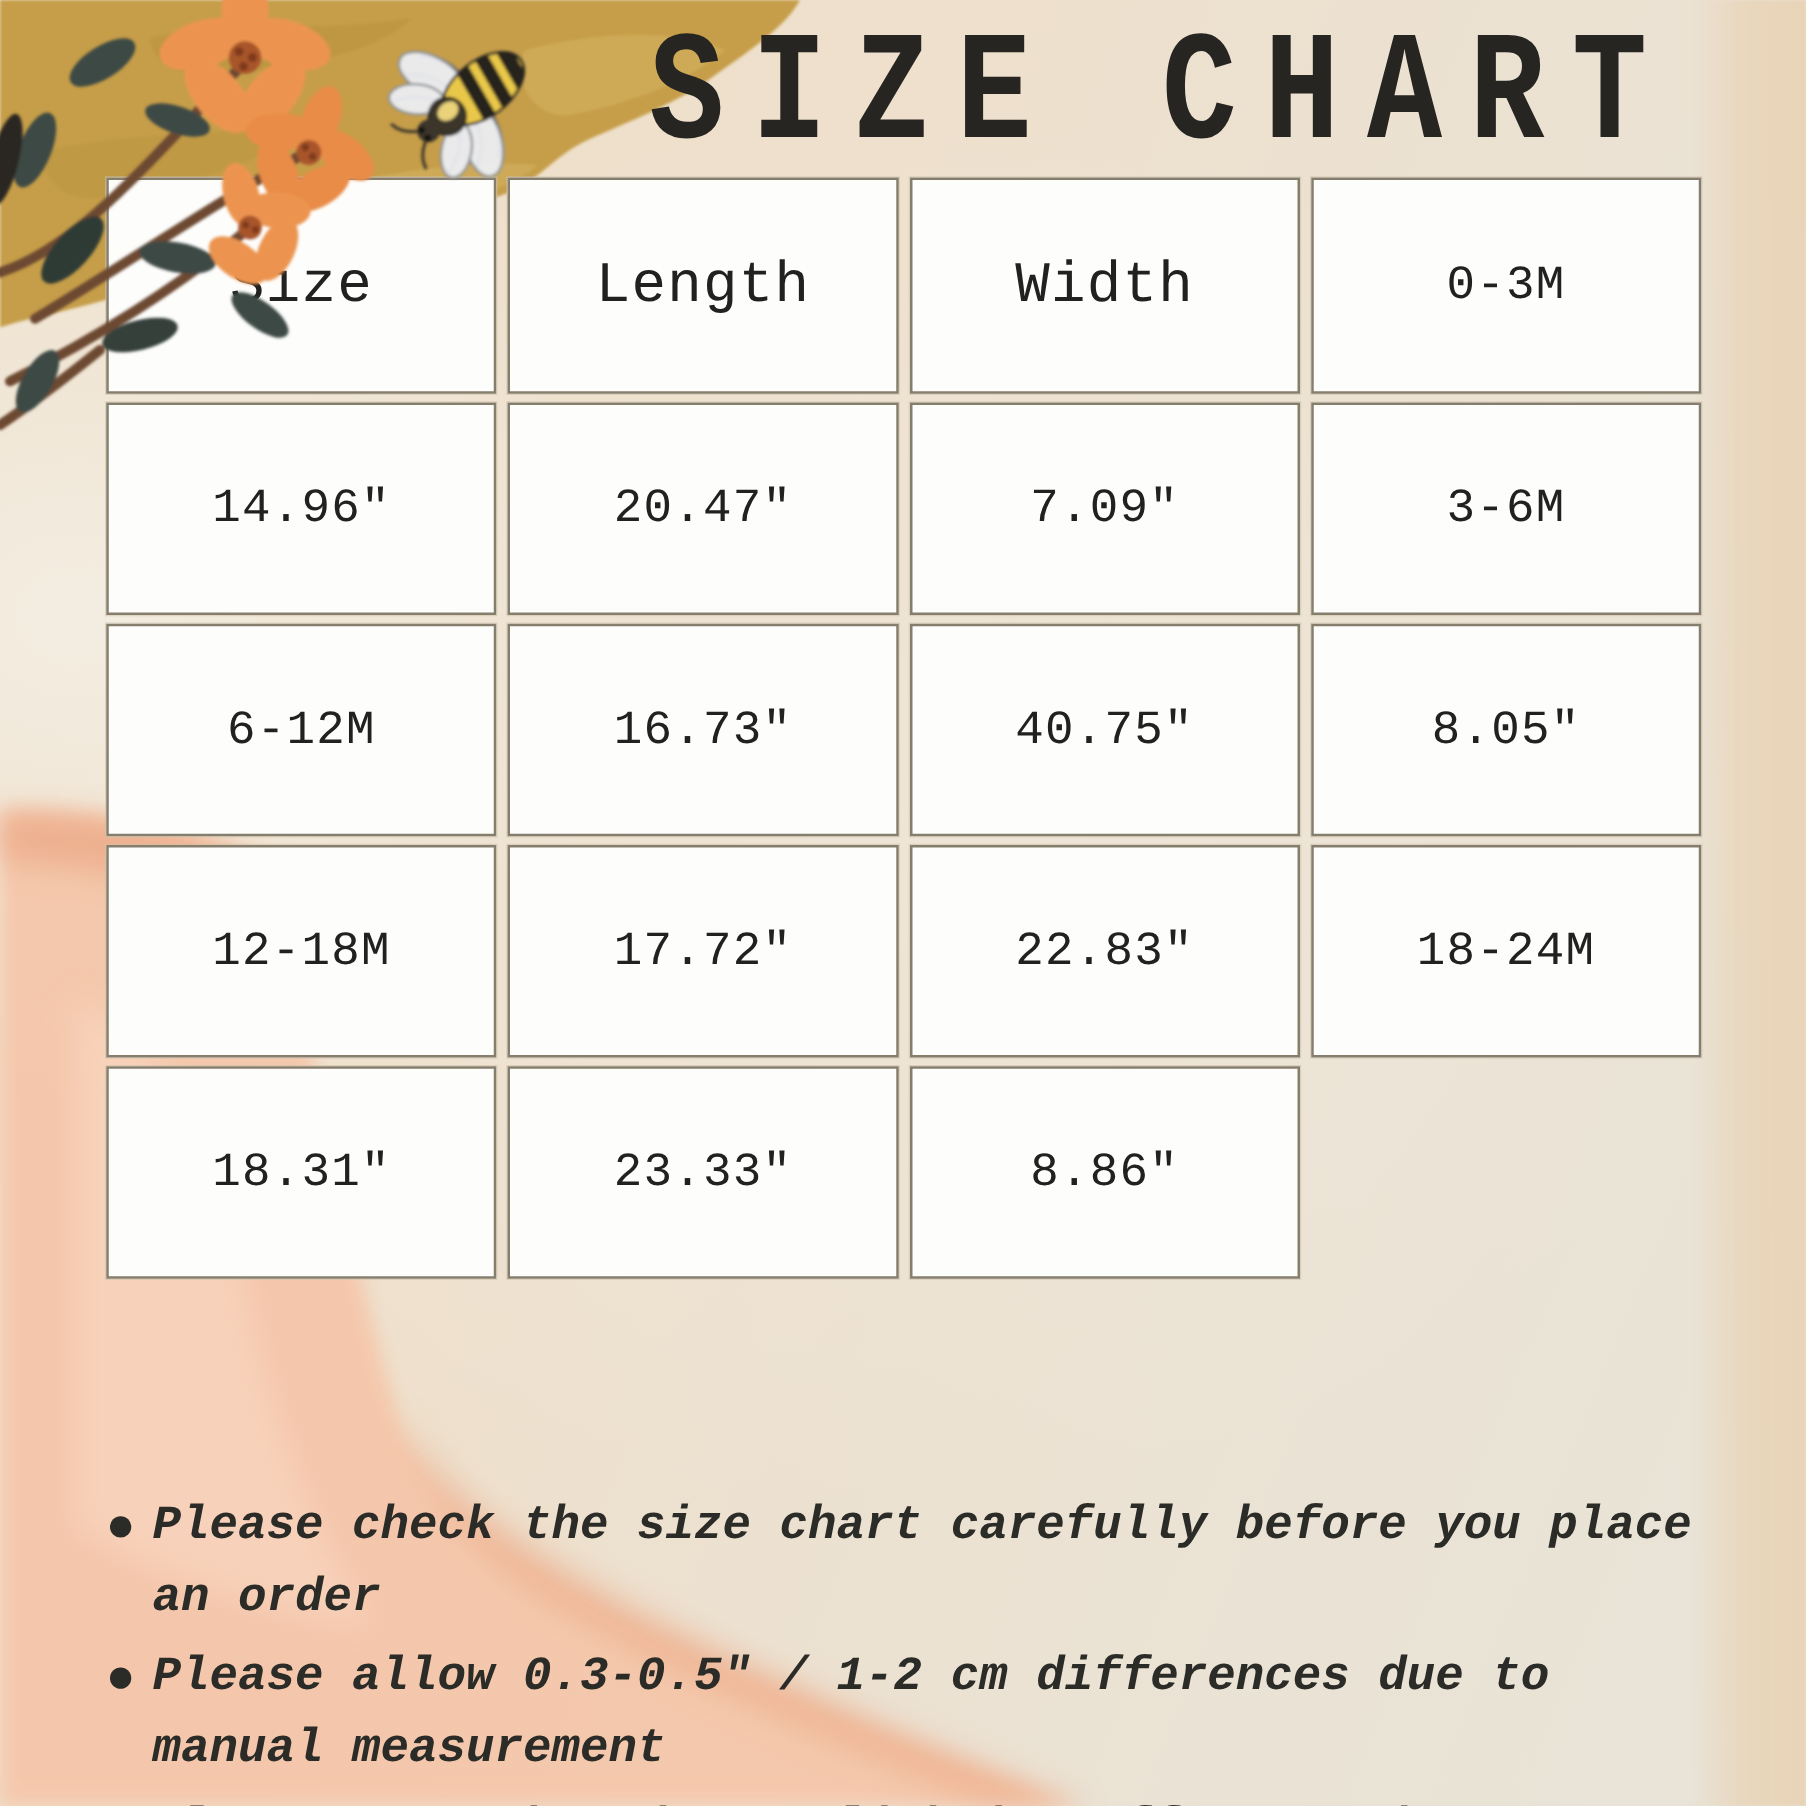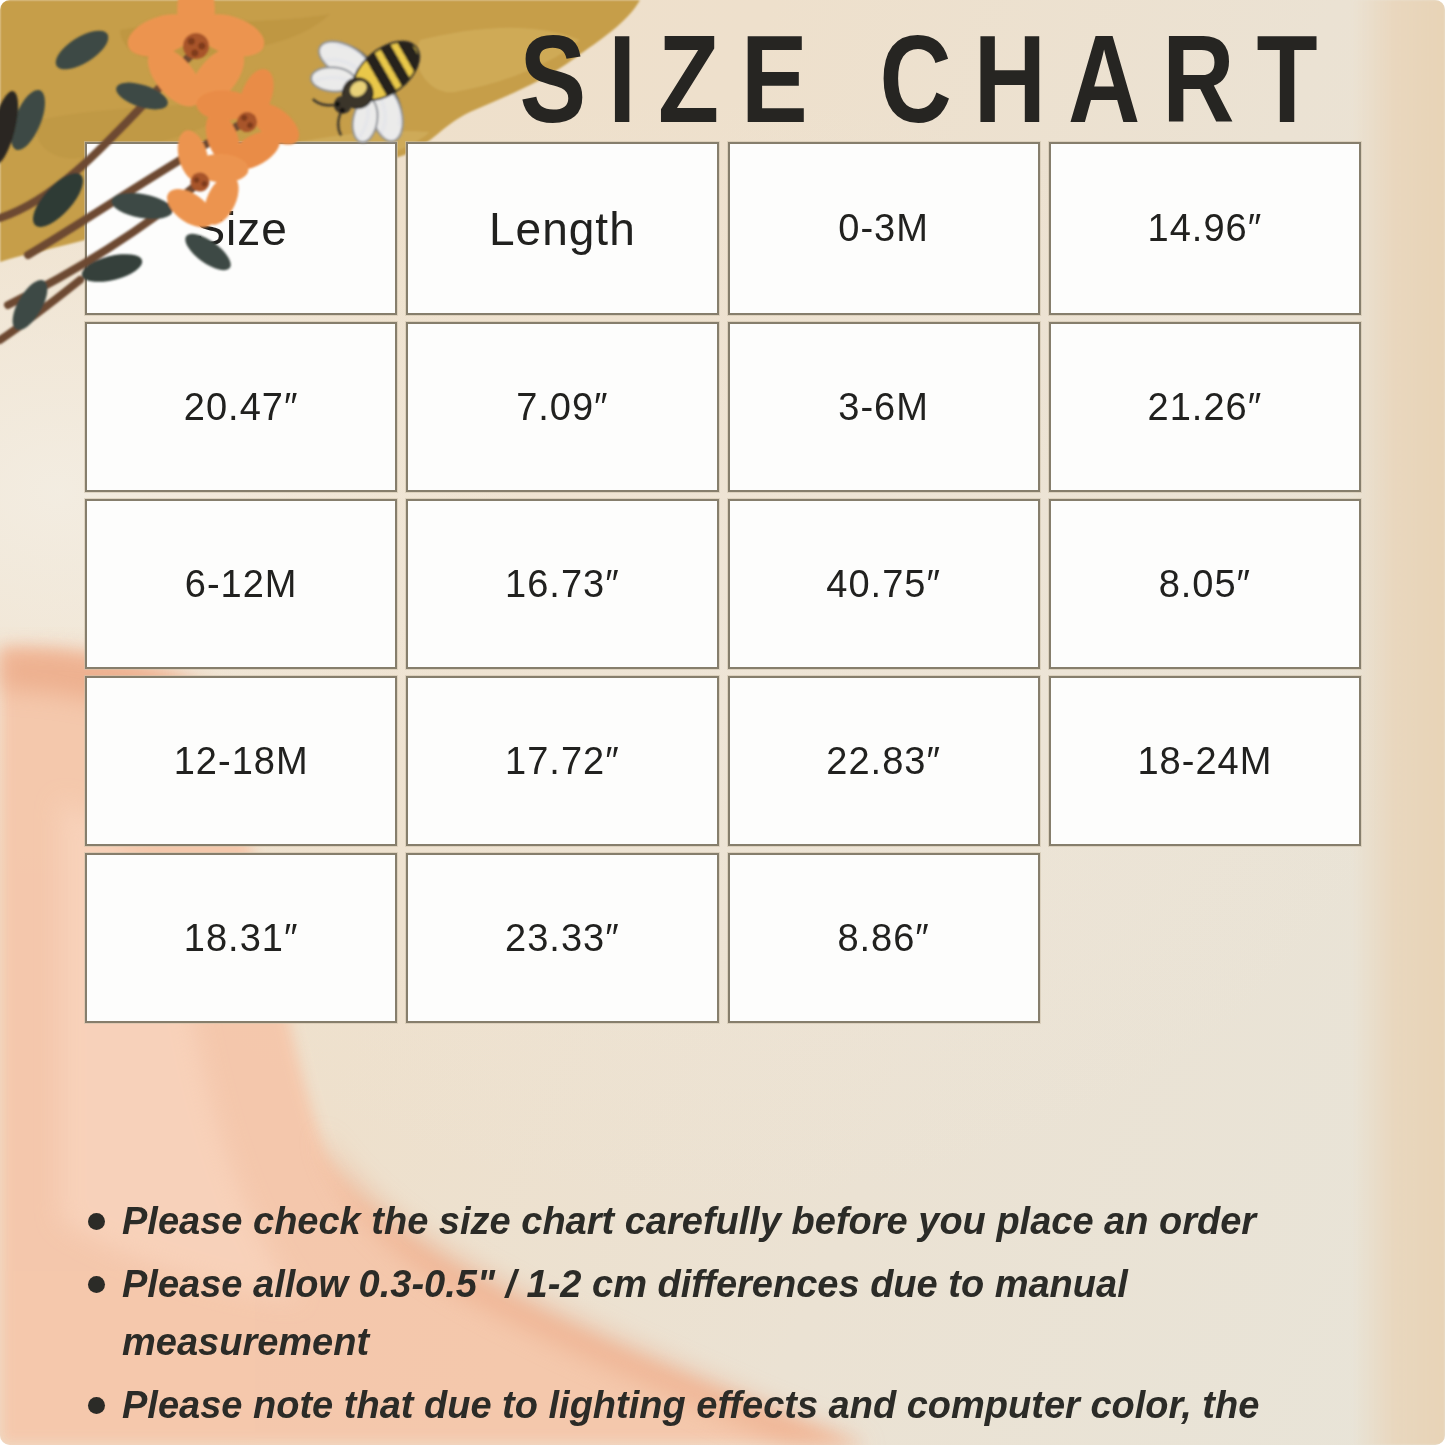--- a/index.html
+++ b/index.html
@@ -1,25 +1,24 @@
 <!DOCTYPE html>
 <html><head>
 <meta charset="utf-8">
 <style>
   html,body{margin:0;padding:0;}
   #stage{
     position:relative;
     width:1445px;height:1445px;
     overflow:hidden;
-    font-family:Liberation Sans, sans-serif;
+    font-family:Liberation Mono, monospace;
     background:
       radial-gradient(620px 520px at 4% 34%, rgba(243,237,226,.95), rgba(243,237,226,0) 75%),
       radial-gradient(900px 700px at 50% 45%, rgba(240,233,221,.55), rgba(240,233,221,0) 80%),
       linear-gradient(112deg, #efe0ca 0%, #eee0cc 38%, #ebe2d3 66%, #e8e4d8 100%);
-    border-radius: 10px;
   }
   svg{display:block;}
   .decor-layer{position:absolute;left:0;top:0;pointer-events:none;}
   #page-title{
     position:absolute;left:440px;right:26px;top:8px;
     margin:0;text-align:center;
     font-size:100px;font-weight:700;letter-spacing:22px;
     color:#262522;transform:scaleY(1.24);transform-origin:top center;
     white-space:nowrap;z-index:2;
   }
@@ -106,26 +105,26 @@
         C120,820 170,900 190,1000 C210,1110 240,1220 300,1300
         C220,1290 120,1260 60,1220 Z"></path>
     </g>
   </svg>
 
   <h1 id="page-title">SIZE CHART</h1>
 
   <div id="size-table">
       <div class="cell header">Size</div>
       <div class="cell header">Length</div>
+      <div class="cell header">Width</div>
       <div class="cell">0-3M</div>
       <div class="cell">14.96″</div>
       <div class="cell">20.47″</div>
       <div class="cell">7.09″</div>
       <div class="cell">3-6M</div>
-      <div class="cell">21.26″</div>
       <div class="cell">6-12M</div>
       <div class="cell">16.73″</div>
       <div class="cell">40.75″</div>
       <div class="cell">8.05″</div>
       <div class="cell">12-18M</div>
       <div class="cell">17.72″</div>
       <div class="cell">22.83″</div>
       <div class="cell">18-24M</div>
       <div class="cell">18.31″</div>
       <div class="cell">23.33″</div>

